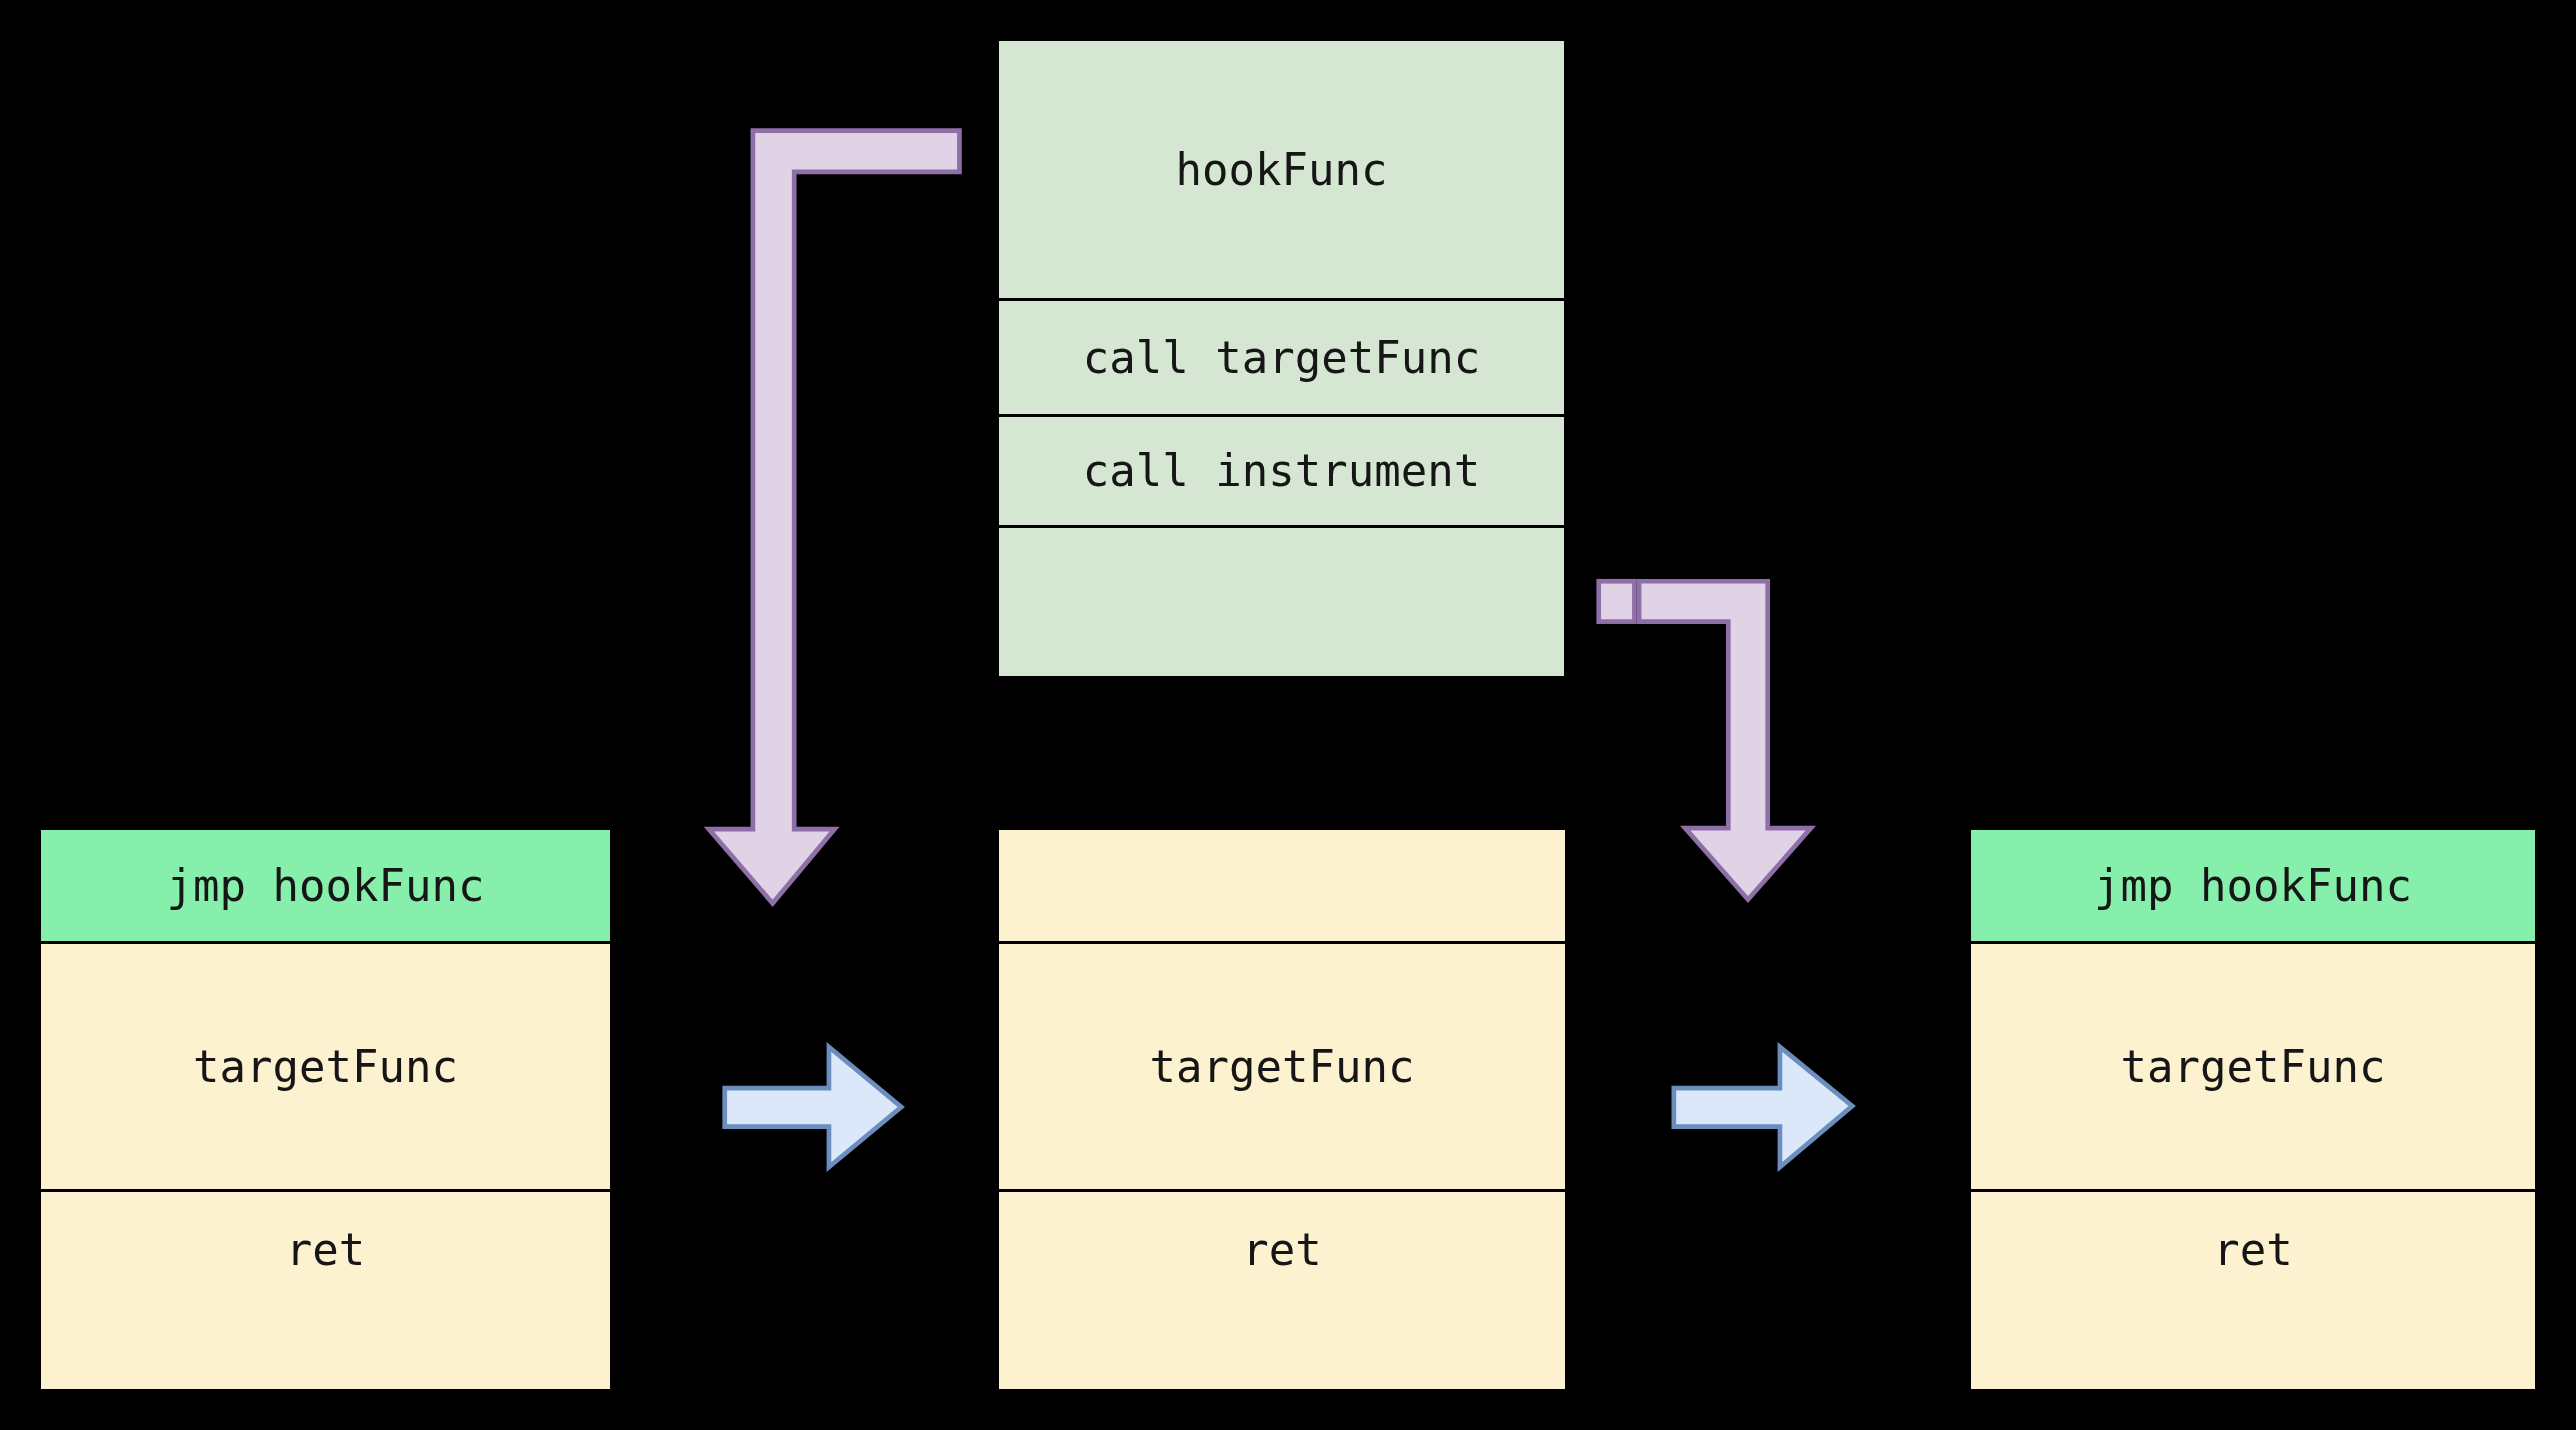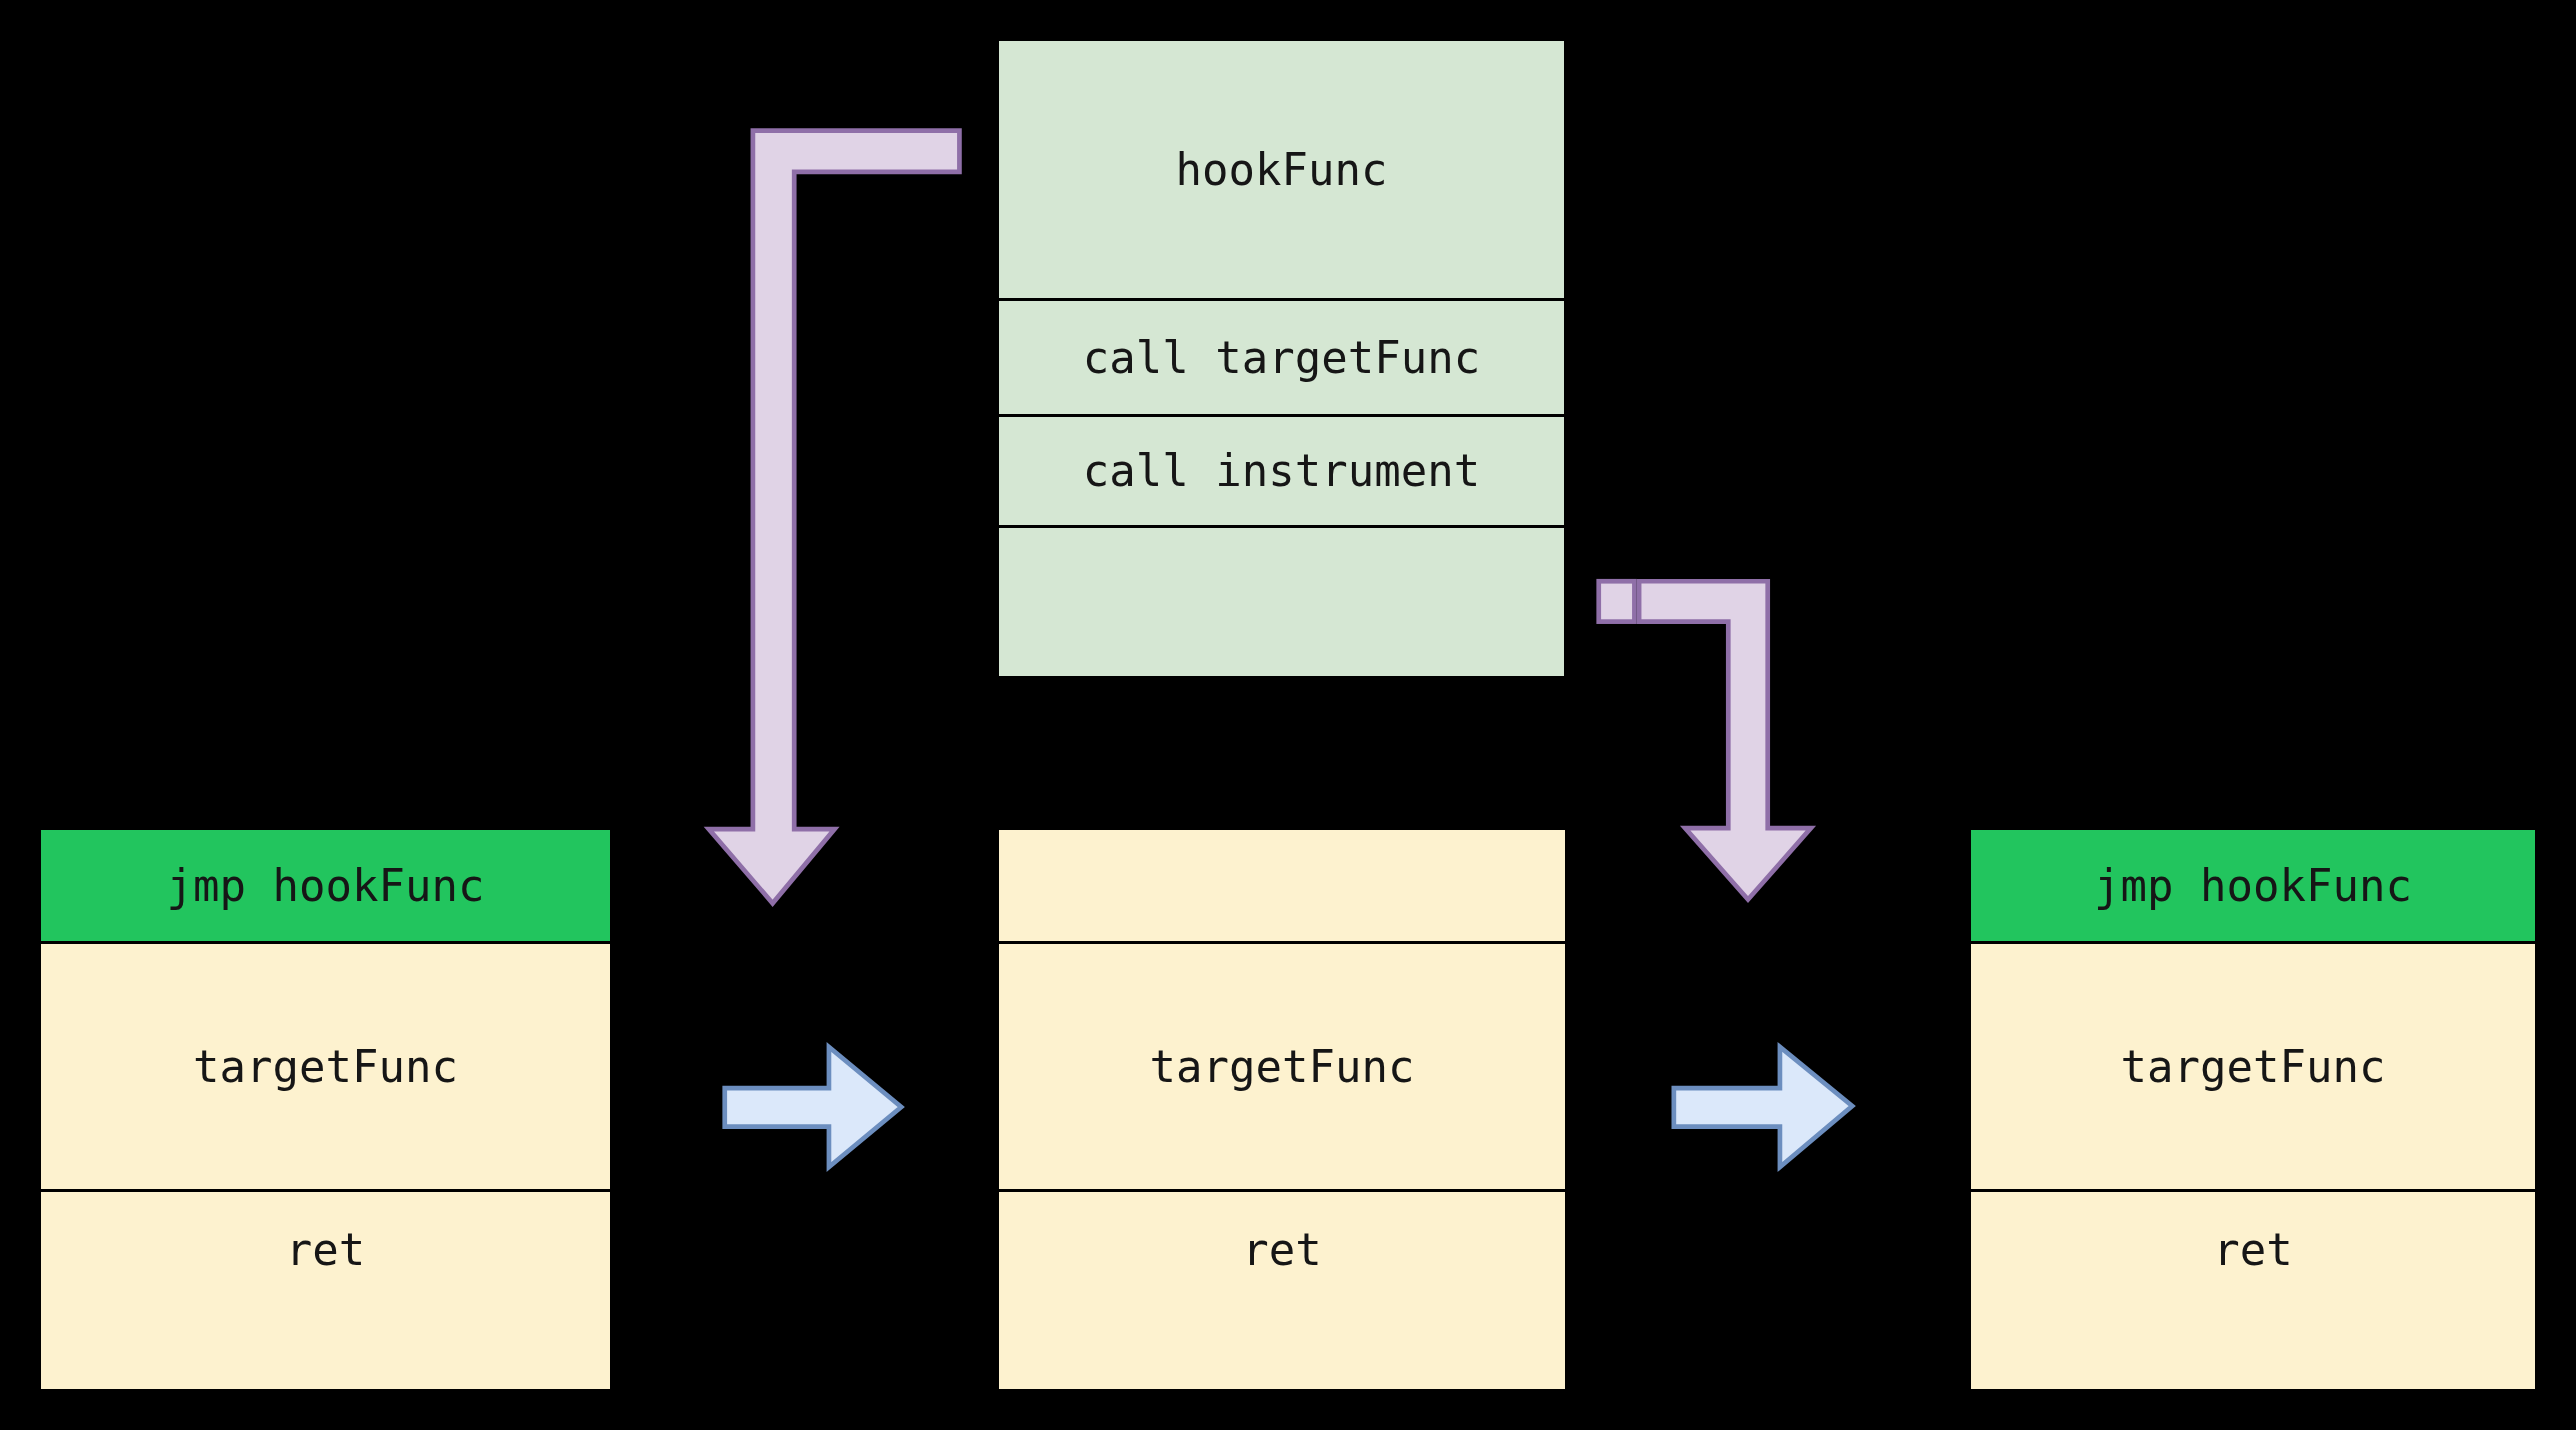--- a/index.html
+++ b/index.html
@@ -47,21 +47,21 @@
   .hook-box .instr-row  { height: 116px; border-top: 3.8px solid #000; }
   .hook-box .instr-row2 { height: 111px; border-top: 3.8px solid #000; }
   .hook-box .empty-row  { height: 150px; border-top: 3.8px solid #000; }
   
   .stage {
     top: 830px;
     height: 559px;
     background: #fdf2cf;
   }
   .stage .header { height: 111px; }
-  .stage .header.patched { background: #22c55e; }
+  .stage .header.patched { background: #86efac; }
   .stage .body   { height: 248px; border-top: 3.8px solid #000; }
   .stage .footer { height: 118px; border-top: 3.8px solid #000; }
   .stage-0 { left: 41px;   width: 569px; }
   .stage-1 { left: 999px; width: 566px; }
   .stage-2 { left: 1971px; width: 564px; }
 </style>
 </head>
 <body>
 
 <div class="canvas">

